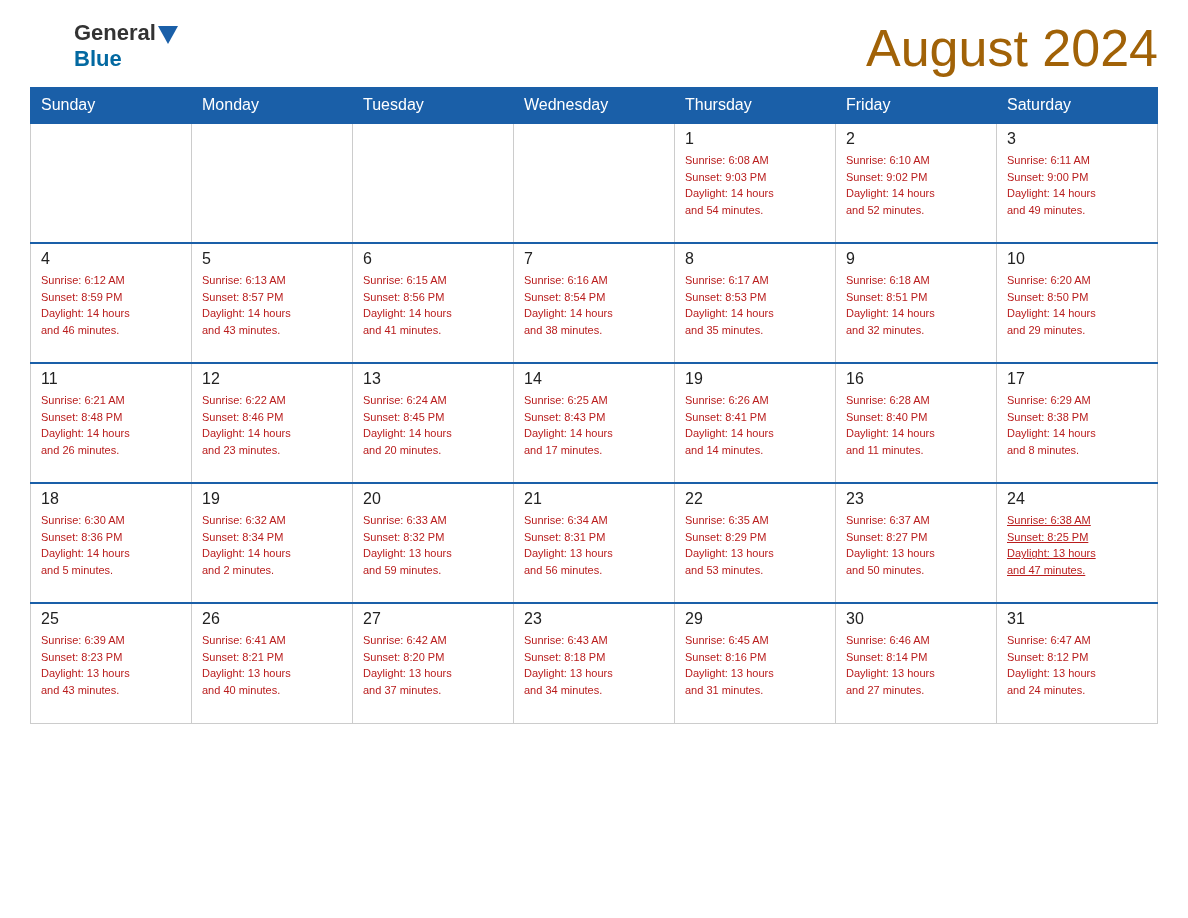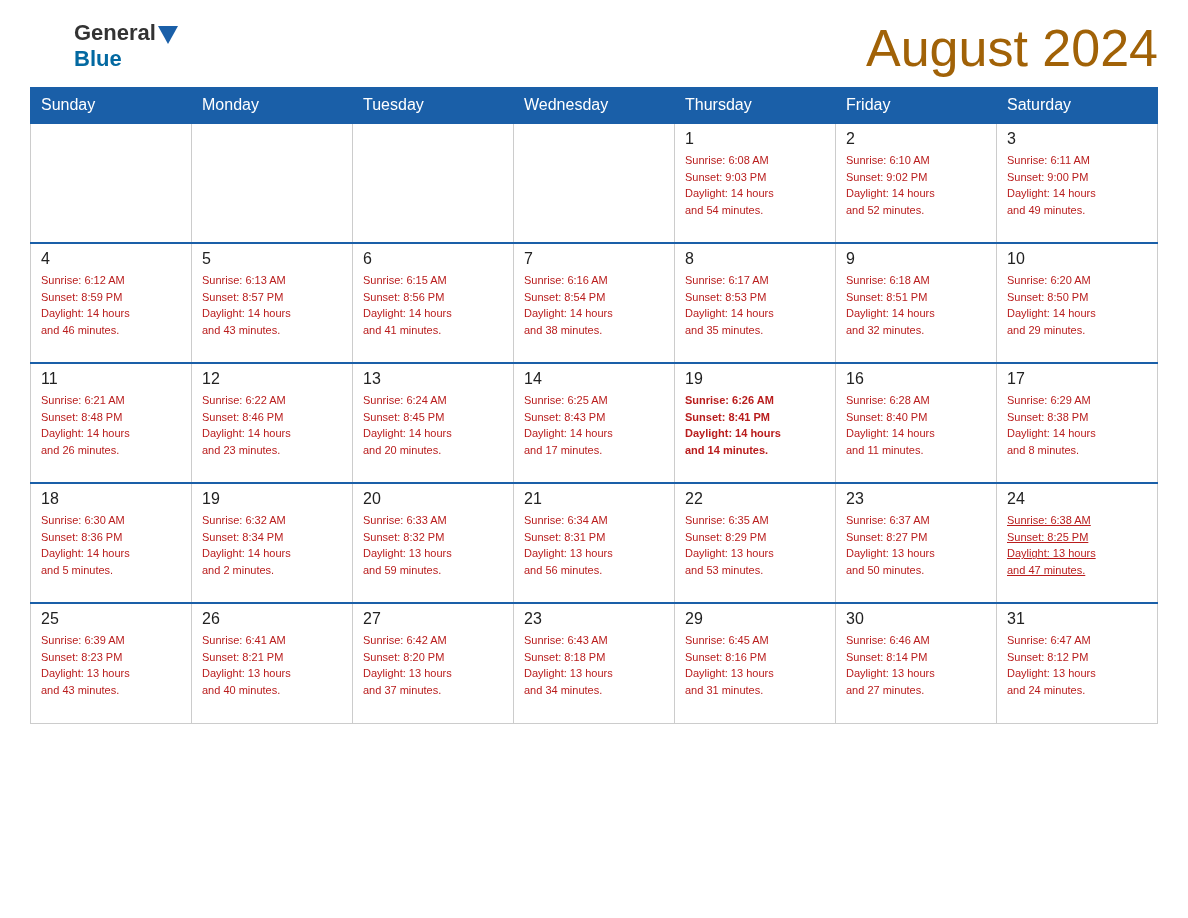--- a/index.html
+++ b/index.html
@@ -233,21 +233,21 @@
         </td>
         <td>
           <span class="day-num">14</span>
           <div class="day-info" style="white-space: pre-line;">Sunrise: 6:25 AM
 Sunset: 8:43 PM
 Daylight: 14 hours
 and 17 minutes.</div>
         </td>
         <td>
           <span class="day-num">19</span>
-          <div class="day-info" style="white-space: pre-line; font-weight: bold;">Sunrise: 6:26 AM
+          <div class="day-info" style="white-space: pre-line;">Sunrise: 6:26 AM
 Sunset: 8:41 PM
 Daylight: 14 hours
 and 14 minutes.</div>
         </td>
         <td>
           <span class="day-num">16</span>
           <div class="day-info" style="white-space: pre-line;">Sunrise: 6:28 AM
 Sunset: 8:40 PM
 Daylight: 14 hours
 and 11 minutes.</div>

